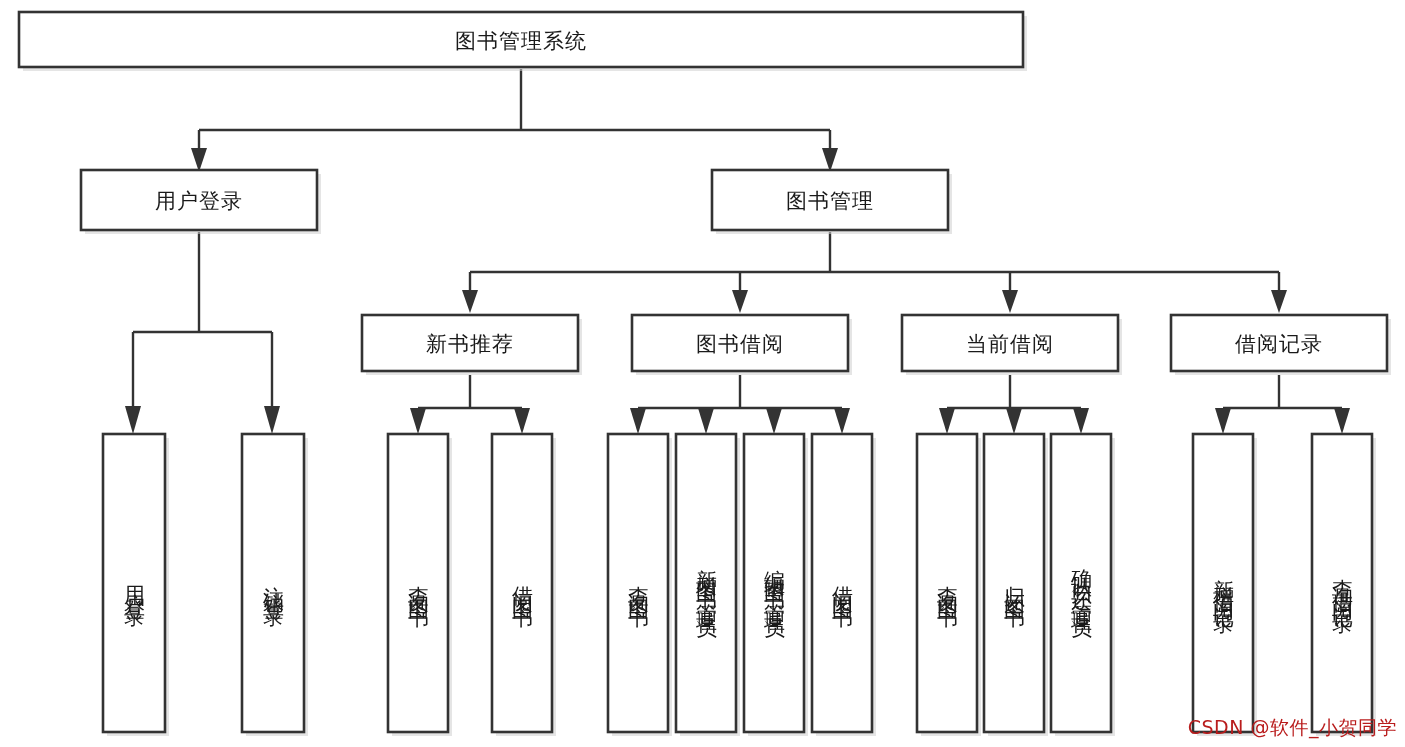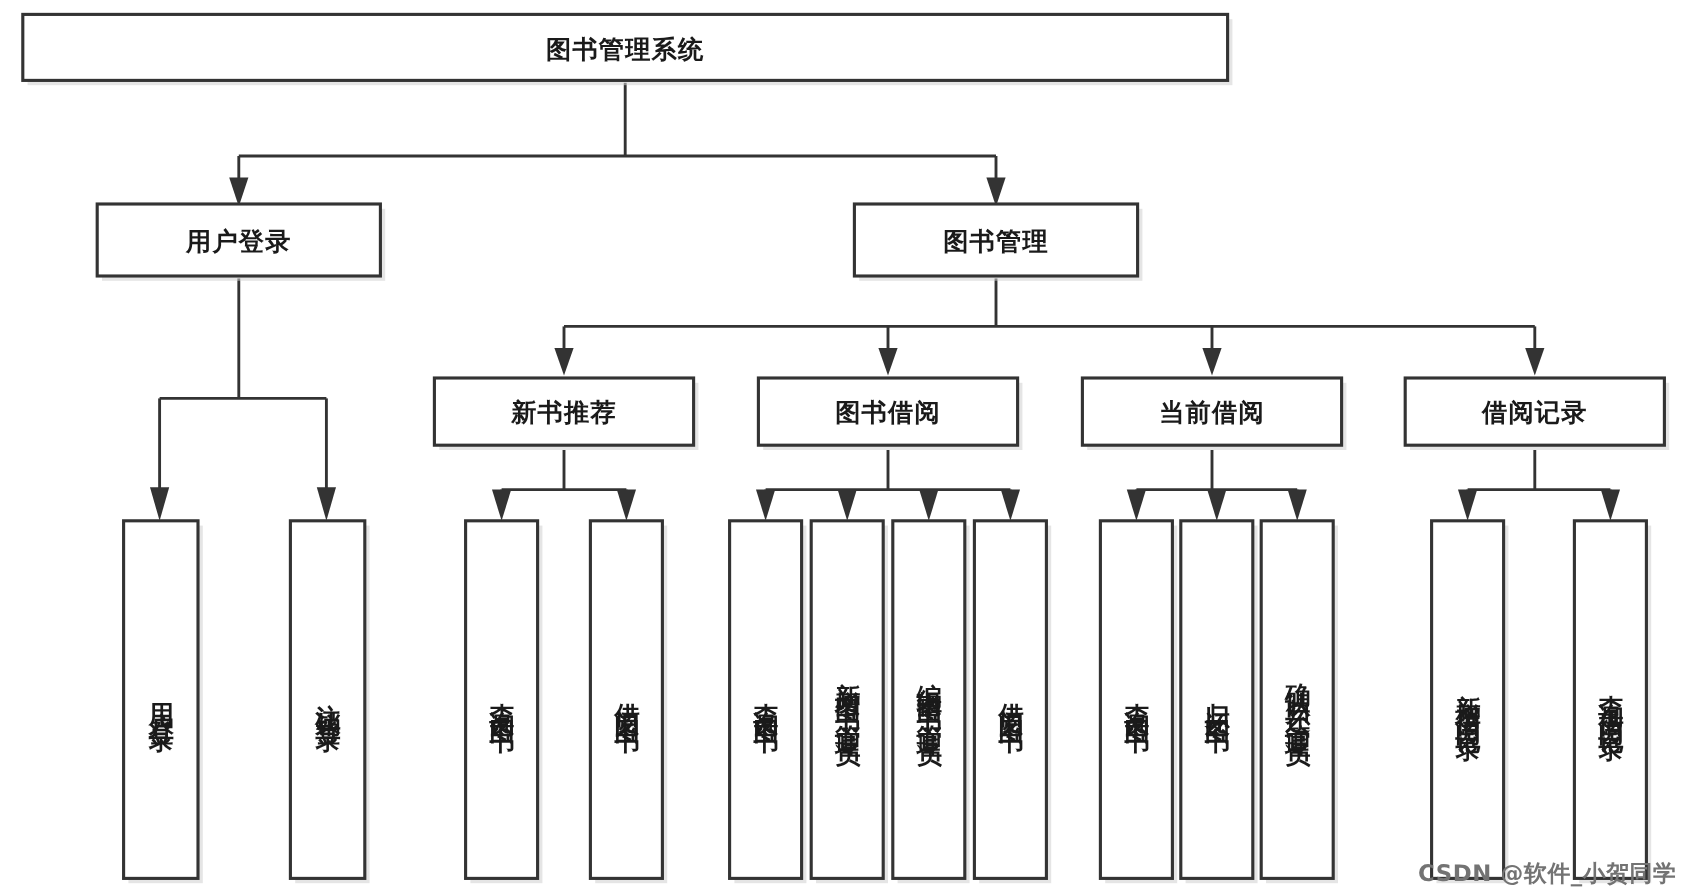--- a/index.html
+++ b/index.html
@@ -11,21 +11,20 @@
     width: 1405px;
     height: 747px;
     font-family: "DejaVu Sans", "Liberation Sans", sans-serif;
     overflow: hidden;
   }
   #diagram-root {
     position: relative;
     width: 1405px;
     height: 747px;
     background: #ffffff;
-    font-weight: bold;
   }
   svg#flow {
     position: absolute;
     left: 0;
     top: 0;
     width: 1405px;
     height: 747px;
     display: block;
   }
   .node-box {
@@ -74,21 +73,21 @@
     letter-spacing: 7px;
     white-space: nowrap;
     text-align: center;
   }
   #watermark {
     position: absolute;
     right: 8px;
     bottom: 6px;
     font-family: "DejaVu Sans", "Liberation Sans", sans-serif;
     font-size: 19px;
-    color: #737373;
+    color: #b91c1c;
     letter-spacing: 0.5px;
     white-space: nowrap;
     user-select: none;
   }
 </style>
 </head>
 <body>
 
 <div id="diagram-root">
 

